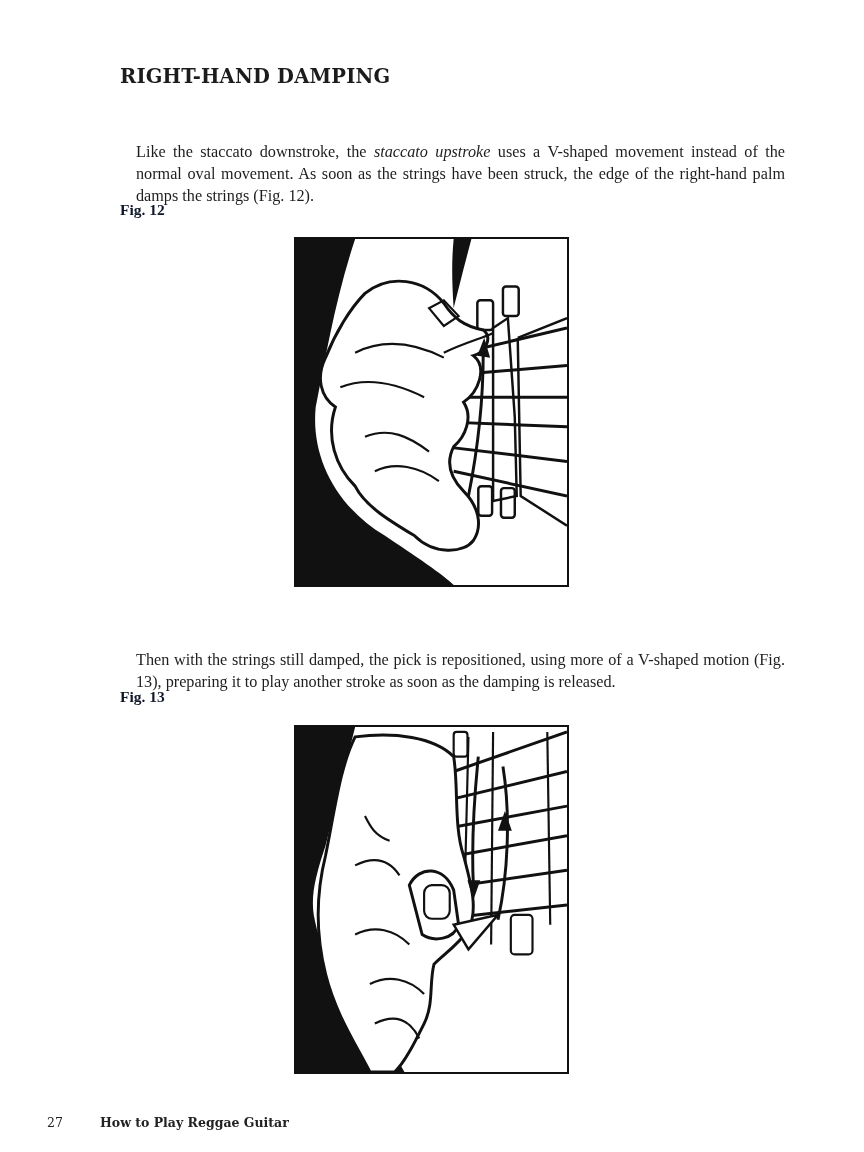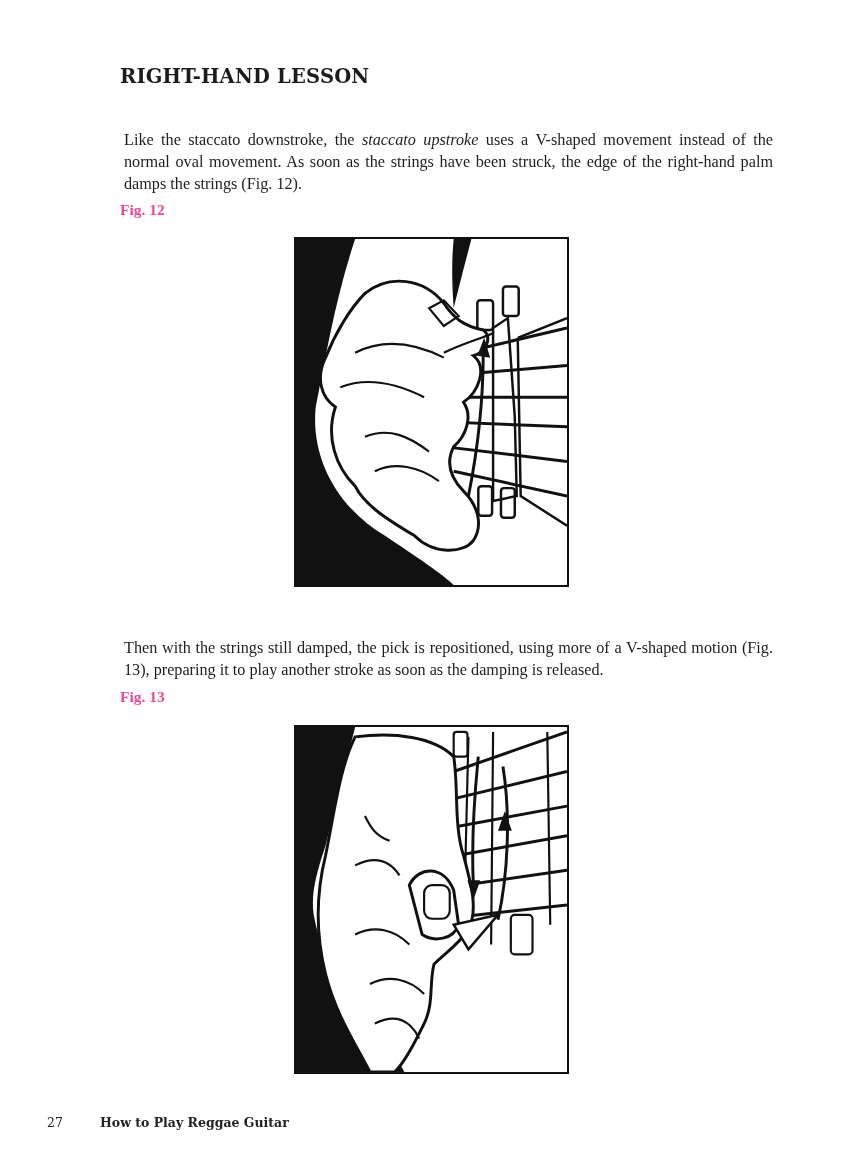--- a/index.html
+++ b/index.html
@@ -6,28 +6,28 @@
   body { width: 864px; height: 1152px; position: relative; overflow: hidden; color: #1a1a1a; }
   .heading {
     position: absolute; left: 120px; top: 64px; width: 660px;
     font-family: "DejaVu Serif", serif; font-weight: bold;
     font-size: 19.5px; line-height: 25px; letter-spacing: 0.2px; margin: 0; color: #1c1c1c;
   }
   .heading span { display: block; }
   .para {
     position: absolute; left: 120px; width: 649px;
     font-family: "Liberation Serif", serif; font-size: 16.2px; line-height: 22px;
-    text-align: justify; margin: 4px; color: #1e1e1e;
+    text-align: justify; margin: 16px; color: #1e1e1e;
   }
   .para em { font-style: italic; }
   .p1 { top: 125px; }
   .p2 { top: 633px; }
   .figlabel {
     position: absolute; left: 120px;
-    font-family: "Liberation Serif", serif; font-weight: bold; font-size: 15.5px; margin: 0; color: #ec4899;
+    font-family: "Liberation Serif", serif; font-weight: bold; font-size: 15.5px; margin: 0; color: #0f172a;
   }
   .fl1 { top: 201px; }
   .fl2 { top: 688px; }
   .figure {
     position: absolute; left: 294px; width: 275px; box-sizing: border-box;
     border: 2.5px solid #111; background: #fff; overflow: hidden;
   }
   .fig1 { top: 237px; height: 350px; }
   .fig2 { top: 725px; height: 349px; }
   .figure svg { display: block; width: 100%; height: 100%; }
@@ -35,21 +35,21 @@
     position: absolute; top: 1115px; left: 47px;
     font-family: "DejaVu Serif", serif; font-size: 12.5px; color: #222;
   }
   .footer .pagenum { display: inline-block; width: 49px; }
   .footer .booktitle { font-weight: bold; }
 </style>
 </head>
 <body>
 
 <h1 class="heading">
-  <span>RIGHT-HAND LESSON</span>
+  <span>RIGHT-HAND DAMPING</span>
 </h1>
 
 <p class="para p1"><span>Like the staccato downstroke, the </span><em>staccato upstroke</em><span> uses a V-shaped movement instead of the normal oval movement. As soon as the strings have been struck, the edge of the right-hand palm damps the strings (Fig. 12).</span></p>
 
 <p class="figlabel fl1">Fig. 12</p>
 
 <div class="figure fig1">
   <svg viewBox="0 0 275 350" preserveAspectRatio="none">
 
     <path d="M0,0 L60,0 C40,60 30,120 20,170 C15,220 40,270 90,300 C120,320 150,340 160,350 L0,350 Z" fill="#111"></path>

